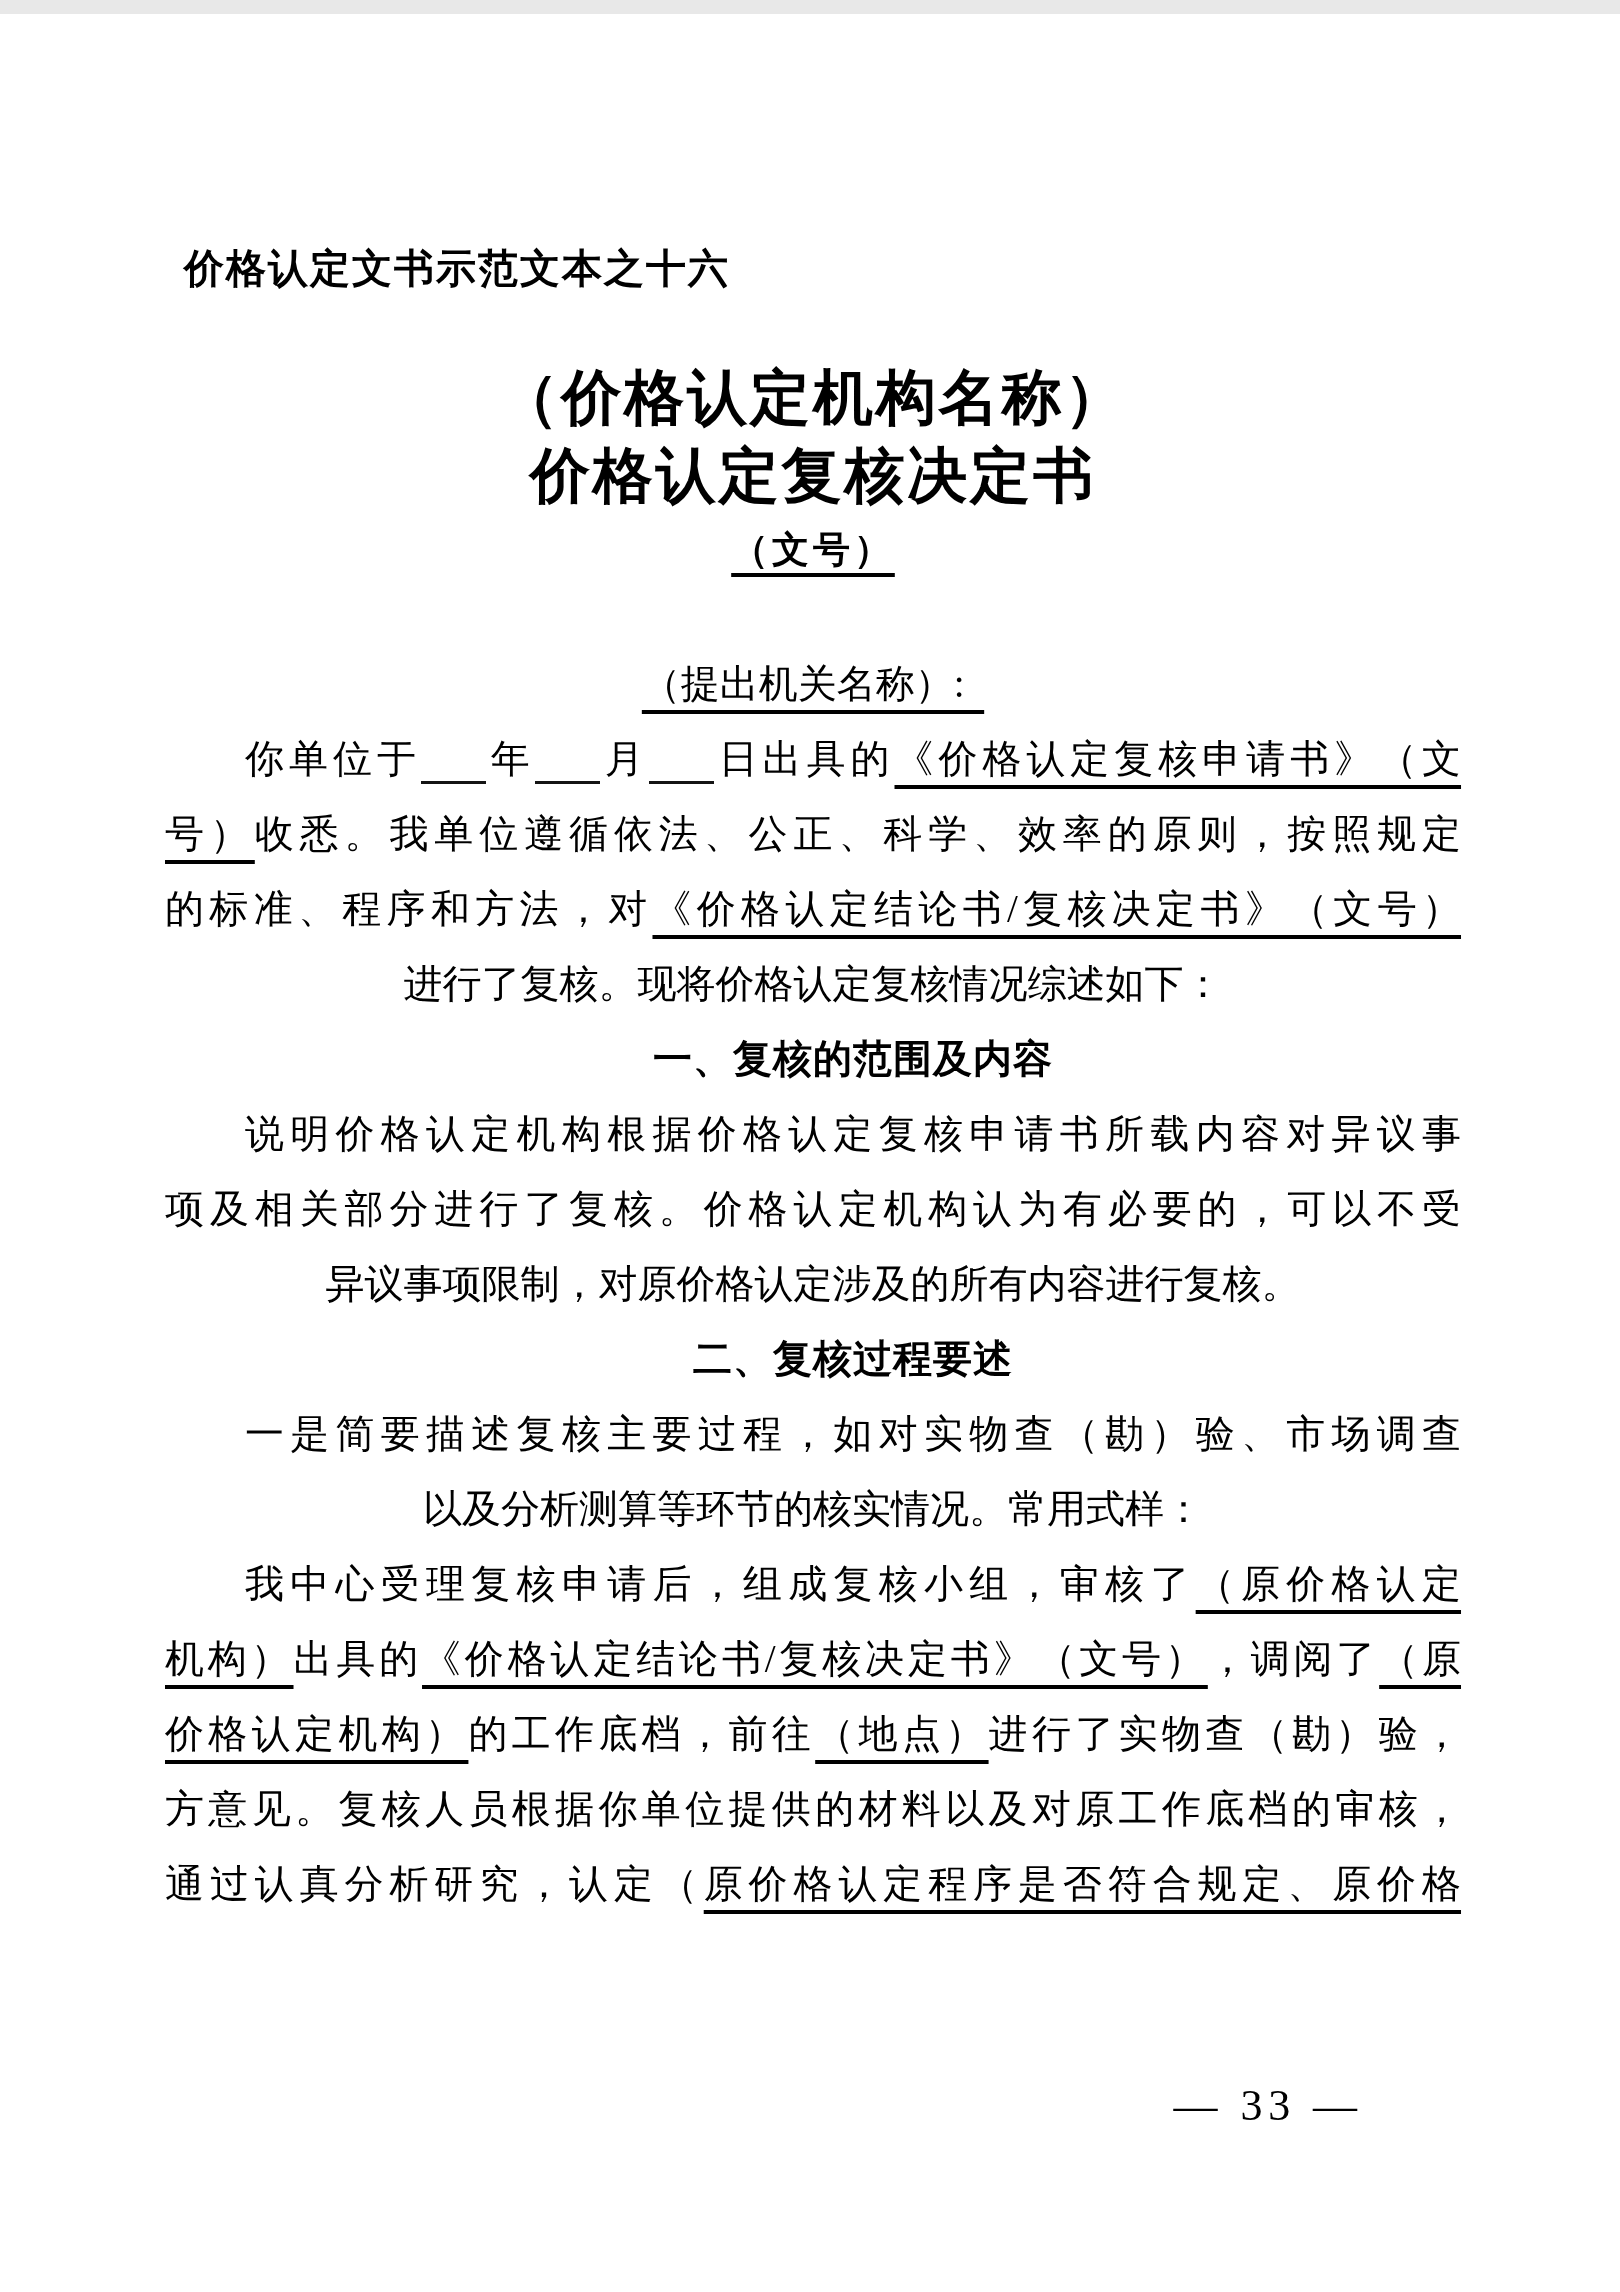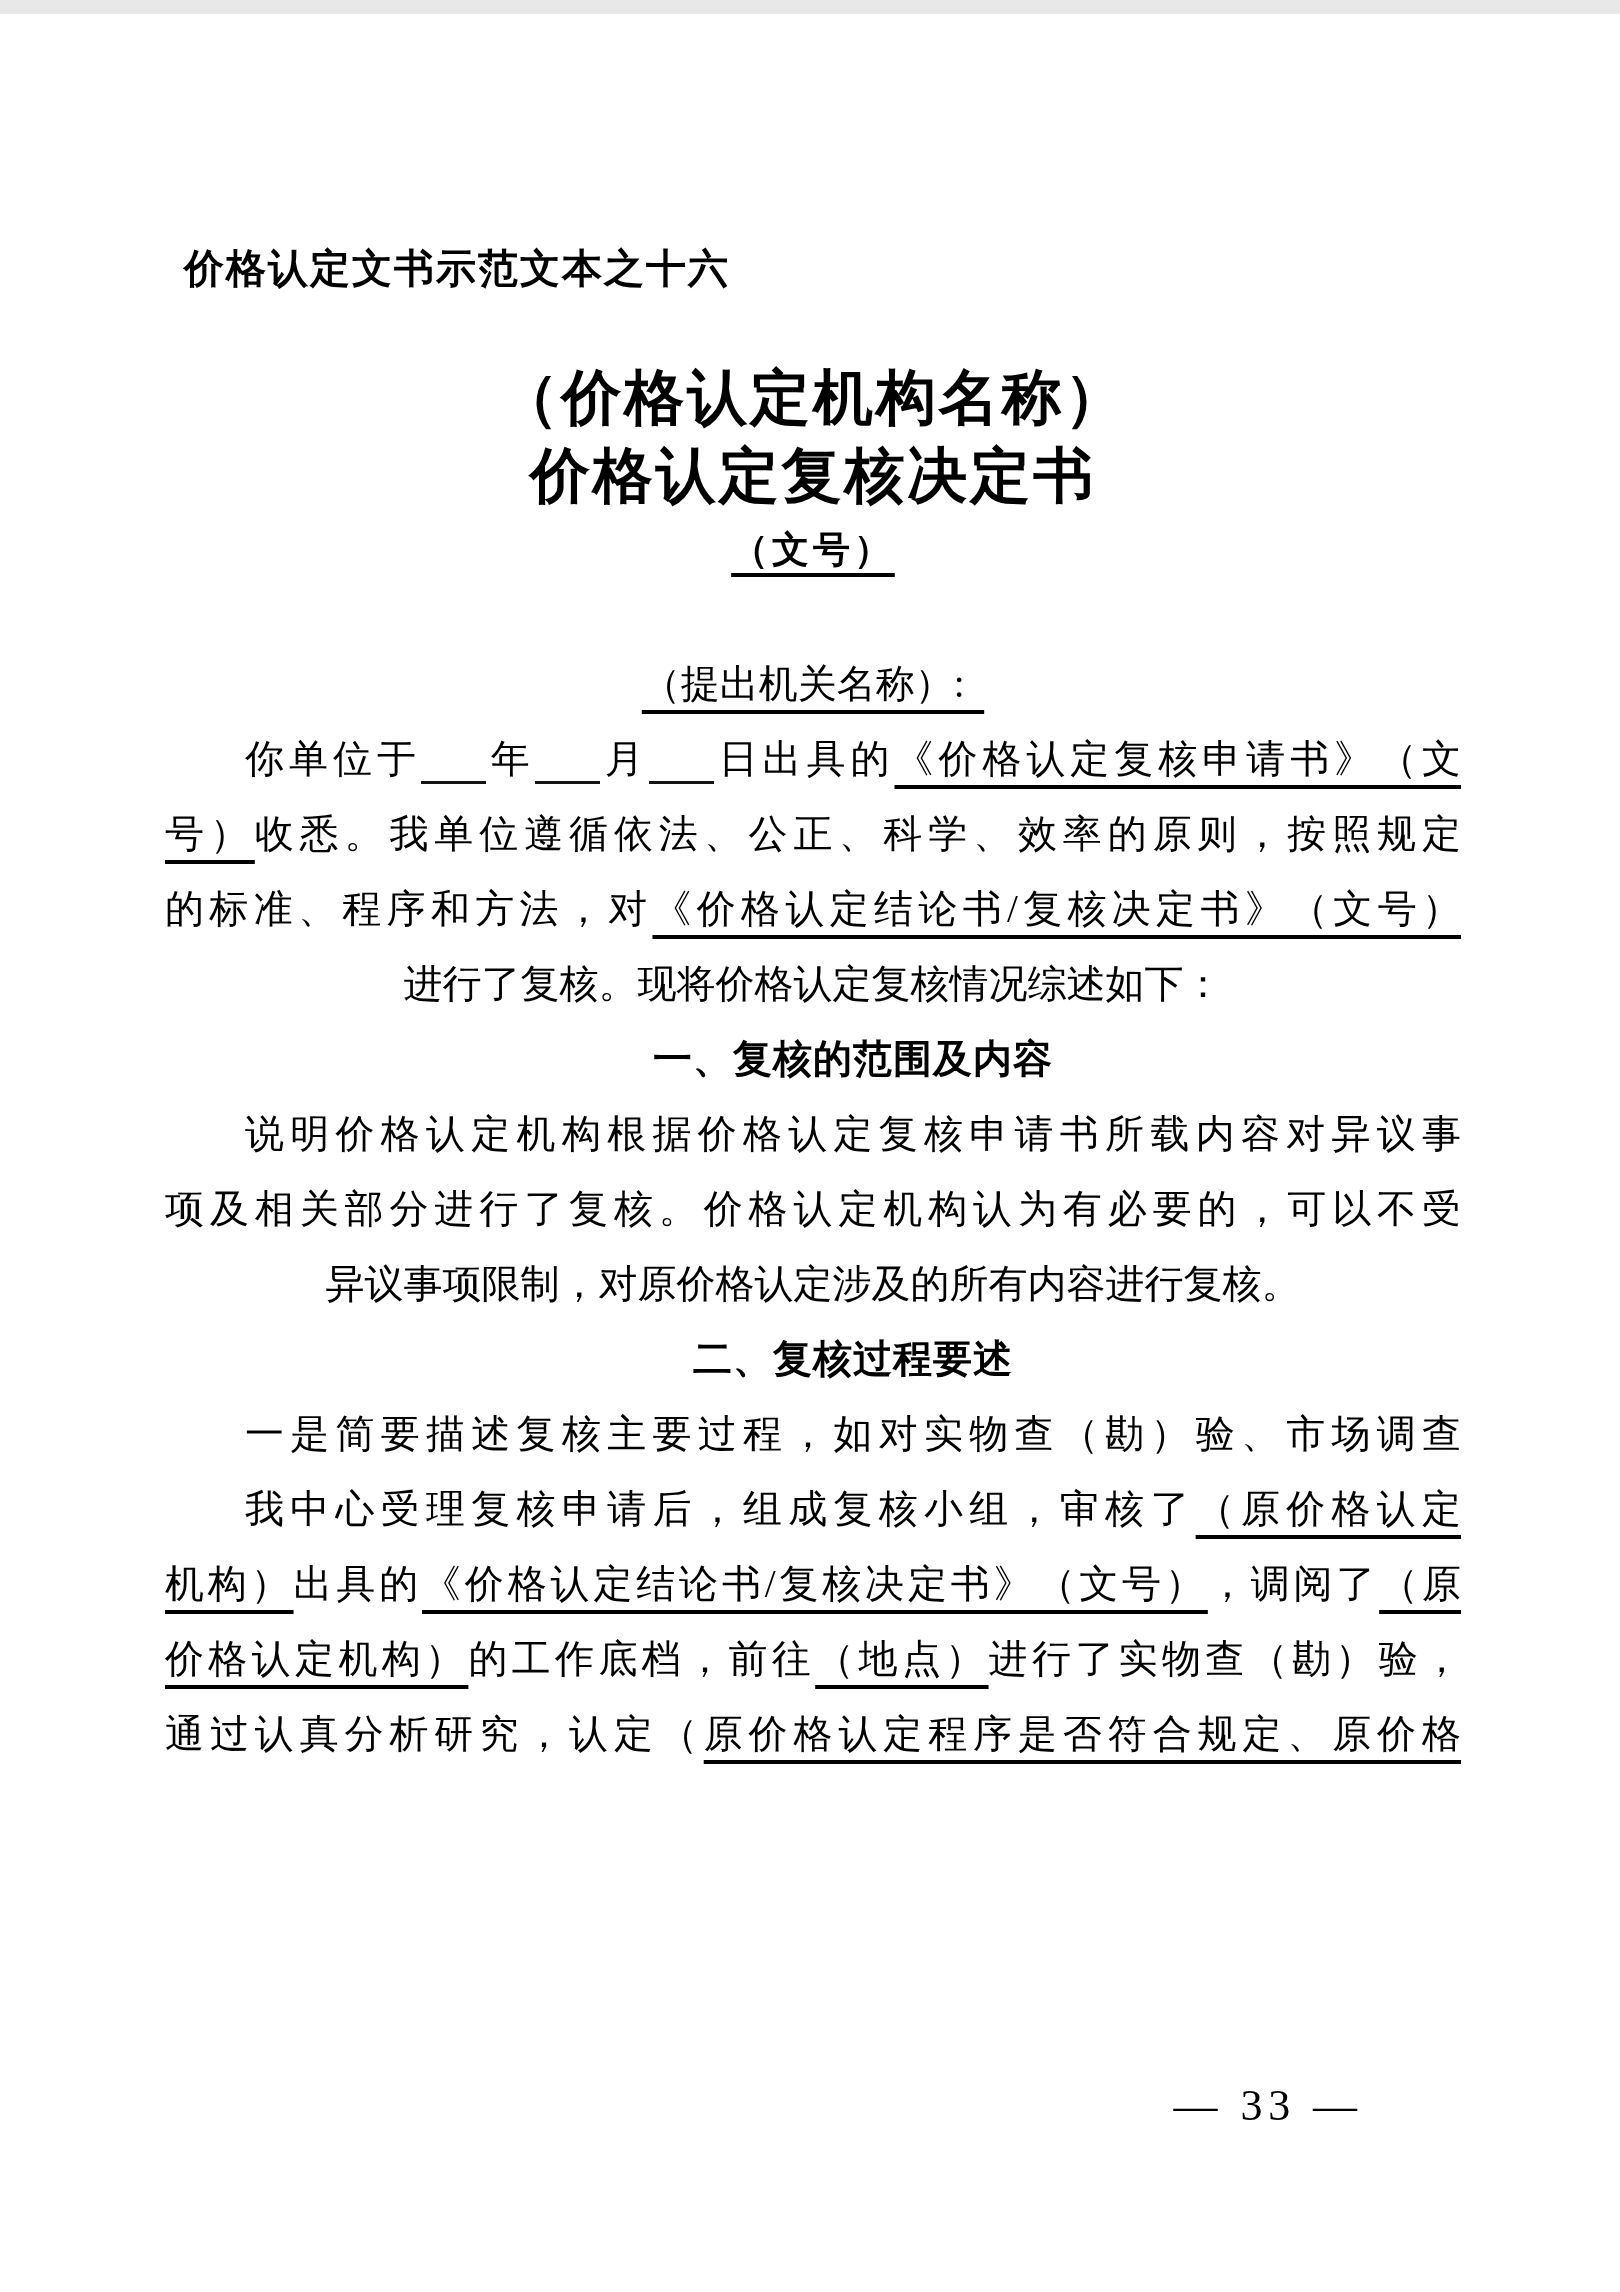--- a/index.html
+++ b/index.html
@@ -122,22 +122,24 @@
       <div class="doc-line just indent"><span>你单位于</span><span class="blank"></span><span>年</span><span class="blank"></span><span>月</span><span class="blank"></span><span>日出具的</span><span class="u">《价格认定复核申请书》（文</span></div>
       <div class="doc-line just"><span class="u">号）</span><span>收悉。我单位遵循依法、公正、科学、效率的原则，按照规定</span></div>
       <div class="doc-line just"><span>的标准、程序和方法，对</span><span class="u">《价格认定结论书/复核决定书》（文号）</span></div>
       <div class="doc-line"><span>进行了复核。现将价格认定复核情况综述如下：</span></div>
       <div class="doc-line indent heading"><span>一、复核的范围及内容</span></div>
       <div class="doc-line just indent"><span>说明价格认定机构根据价格认定复核申请书所载内容对异议事</span></div>
       <div class="doc-line just"><span>项及相关部分进行了复核。价格认定机构认为有必要的，可以不受</span></div>
       <div class="doc-line"><span>异议事项限制，对原价格认定涉及的所有内容进行复核。</span></div>
       <div class="doc-line indent heading"><span>二、复核过程要述</span></div>
       <div class="doc-line just indent"><span>一是简要描述复核主要过程，如对实物查（勘）验、市场调查</span></div>
+      <div class="doc-line"><span>以及分析测算等环节的核实情况。常用式样：</span></div>
       <div class="doc-line just indent"><span>我中心受理复核申请后，组成复核小组，审核了</span><span class="u">（原价格认定</span></div>
       <div class="doc-line just"><span class="u">机构）</span><span>出具的</span><span class="u">《价格认定结论书/复核决定书》（文号）</span><span>，调阅了</span><span class="u">（原</span></div>
       <div class="doc-line just"><span class="u">价格认定机构）</span><span>的工作底档，前往</span><span class="u">（地点）</span><span>进行了实物查（勘）验，</span></div>
+      <div class="doc-line just"><span>方意见。复核人员根据你单位提供的材料以及对原工作底档的审核，</span></div>
       <div class="doc-line just"><span>通过认真分析研究，认定（</span><span class="u">原价格认定程序是否符合规定、原价格</span></div>
     </div>
 
   <div class="page-number">— 33 —</div>
 
 </div>
 
 
 </body></html>

